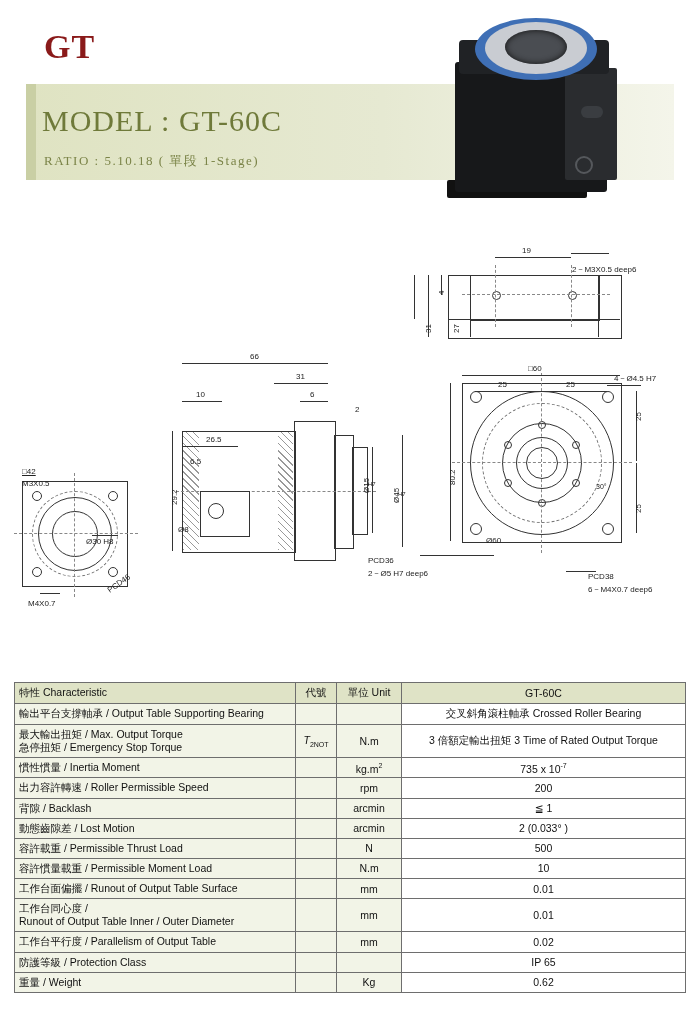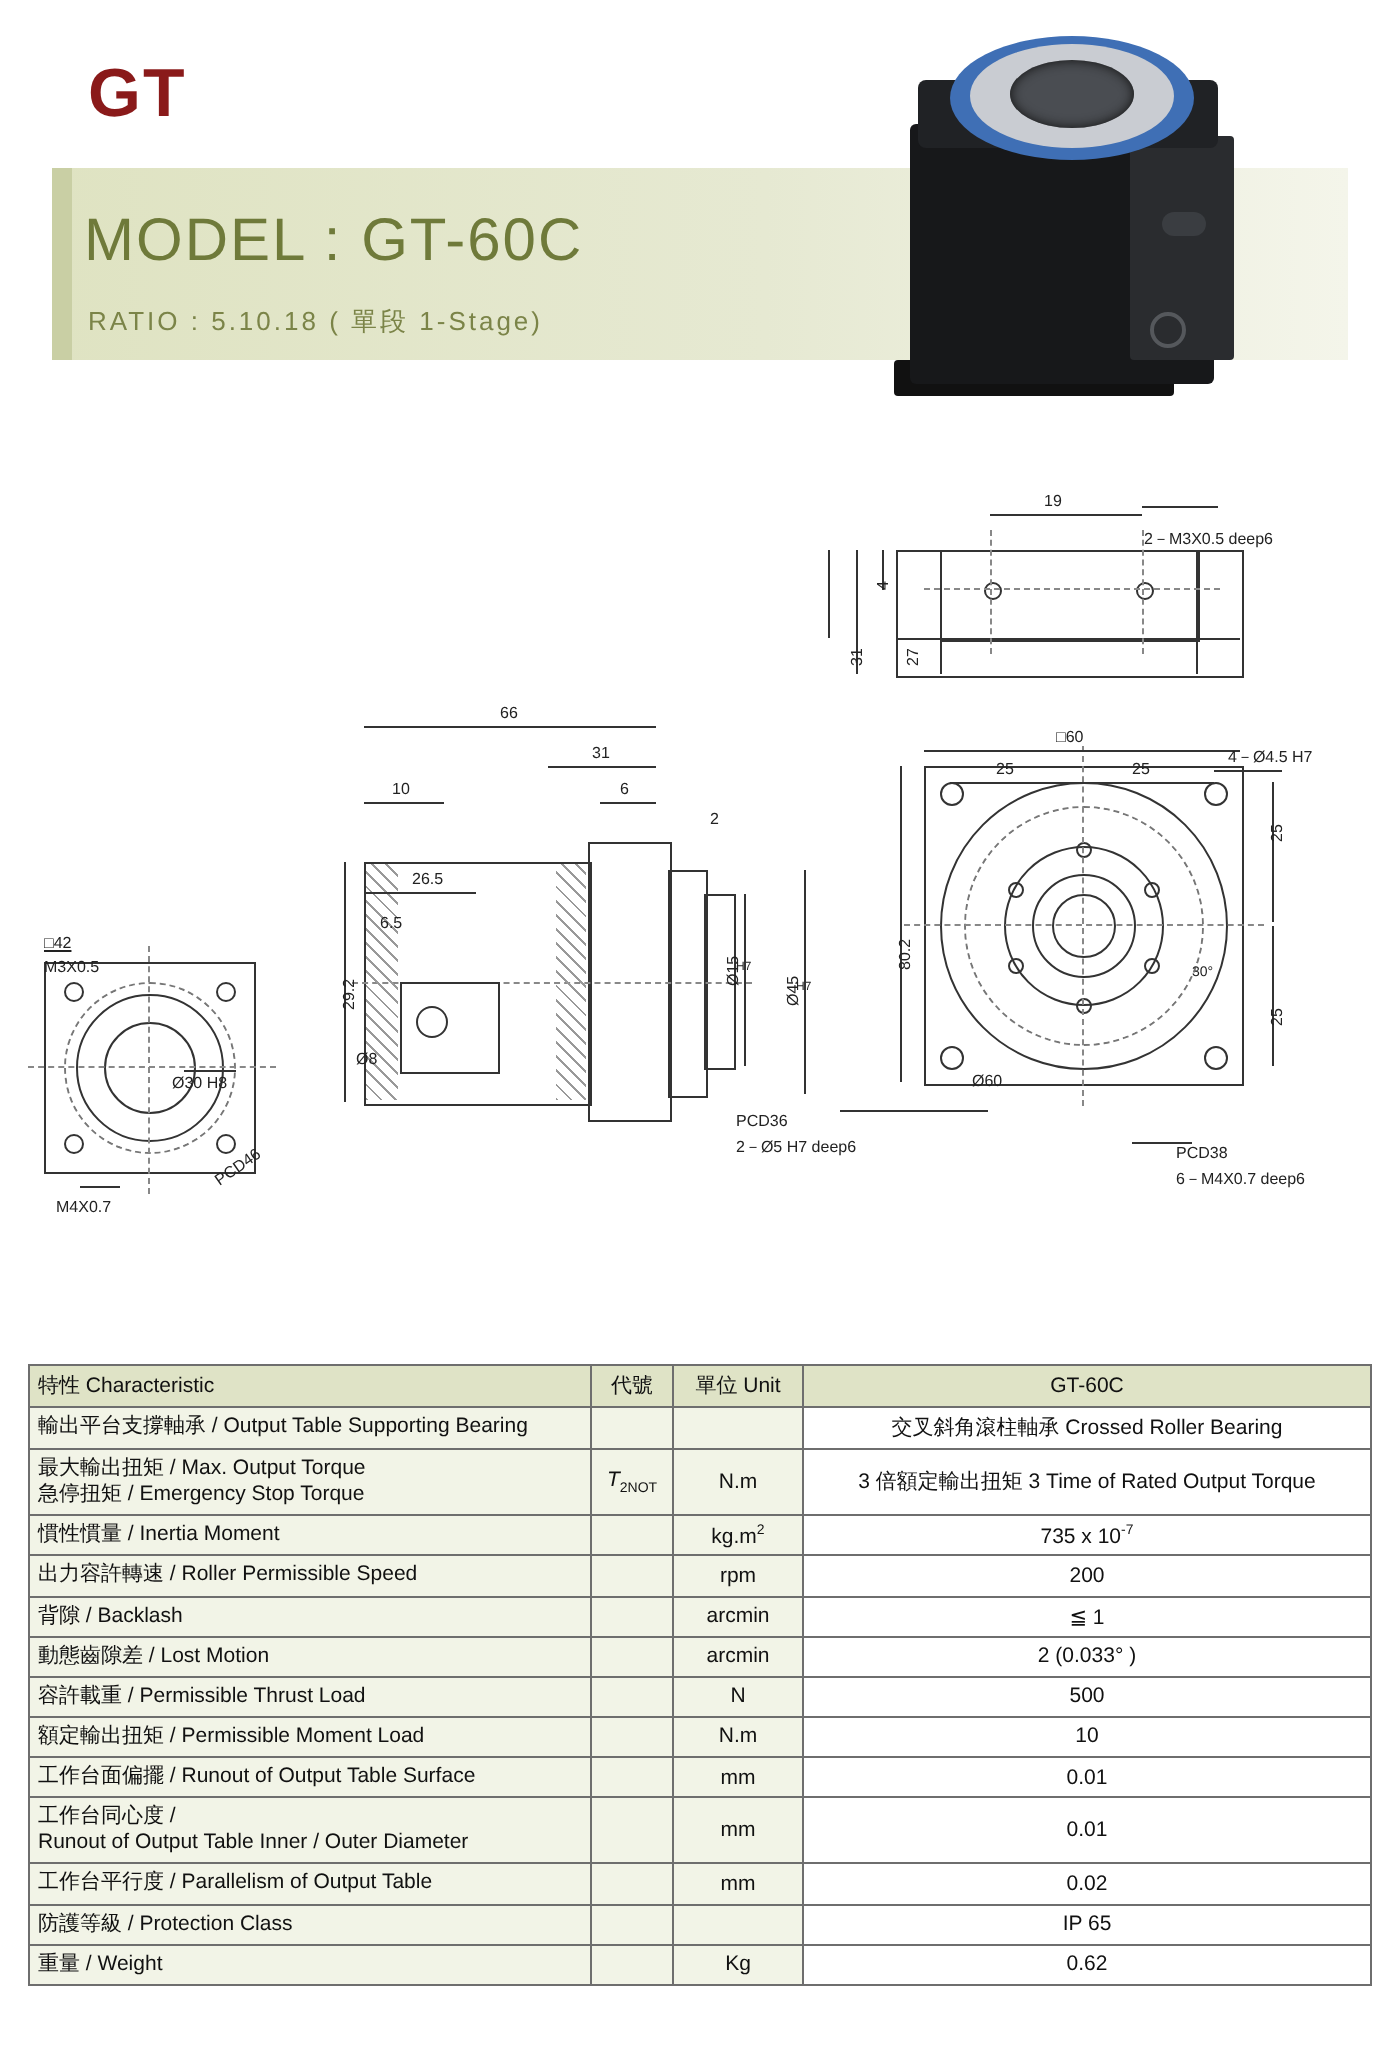--- a/index.html
+++ b/index.html
@@ -6,21 +6,21 @@
   body{
     width:700px;height:1025px;
     background:#ffffff;
     font-family:"Liberation Sans", sans-serif;
     color:#111;
     position:relative;
     overflow:hidden;
   }
   
   .header{
-    position:absolute;left:0;top:0;width:557px;height:210px;
+    position:absolute;left:0;top:0;width:557px;height:210px;font-family:Liberation Serif, serif;
   }
   .hdr-gt{
     position:absolute;left:44px;top:28px;
     font-size:34px;font-weight:bold;color:#8a1a1a;letter-spacing:1px;
   }
   .hdr-series{
     position:absolute;left:108px;top:45px;
     font-size:19px;color:#8a1a1a;margin-top:48px;
   }
   .hdr-band{
@@ -328,21 +328,21 @@
           <td class="c3">arcmin</td>
           <td class="c4">2 (0.033° )</td>
         </tr>
         <tr>
           <td class="c1">容許載重 / Permissible Thrust Load</td>
           <td class="c2"></td>
           <td class="c3">N</td>
           <td class="c4">500</td>
         </tr>
         <tr>
-          <td class="c1">額定輸出扭矩 / Permissible Moment Load</td>
+          <td class="c1">容許慣量載重 / Permissible Moment Load</td>
           <td class="c2"></td>
           <td class="c3">N.m</td>
           <td class="c4">10</td>
         </tr>
         <tr>
           <td class="c1">工作台面偏擺 / Runout of Output Table Surface</td>
           <td class="c2"></td>
           <td class="c3">mm</td>
           <td class="c4">0.01</td>
         </tr>

